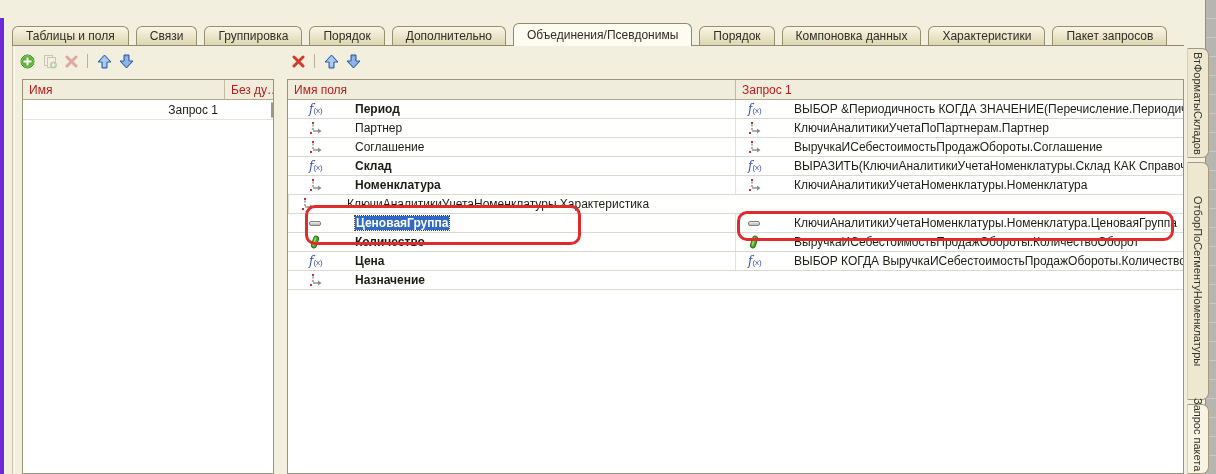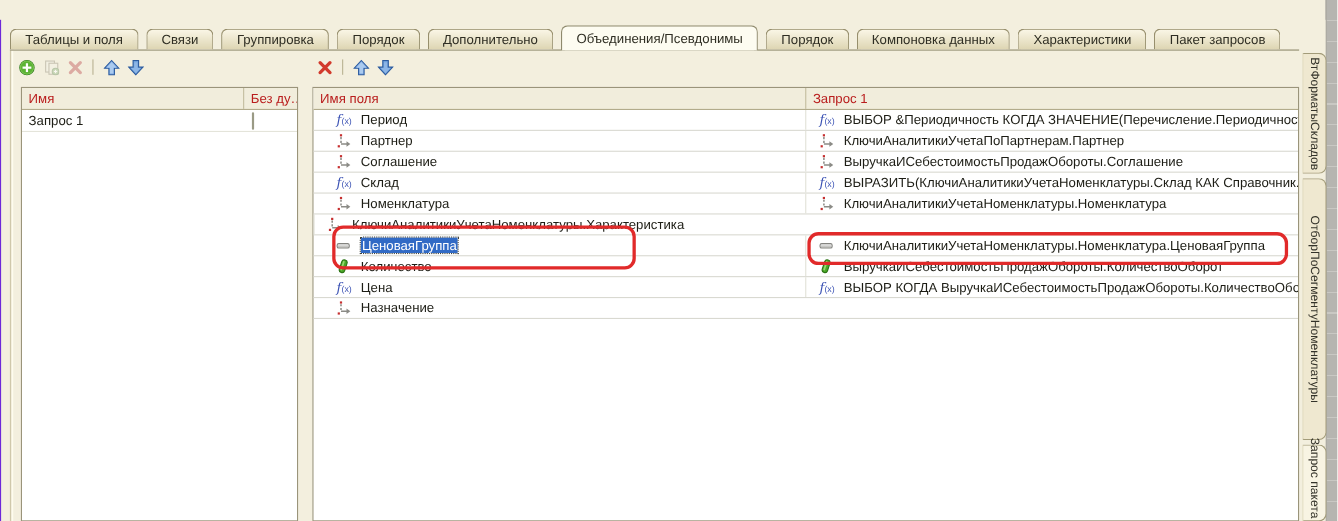--- a/index.html
+++ b/index.html
@@ -14,21 +14,21 @@
   .titlebar .t-icon { width:14px; height:13px; margin-right:5px; flex:0 0 auto; }
   .titlebar .t-text { font-weight:bold; font-size:12px; color:#191919; flex:1; }
   .win-btn { width:22px; height:16px; display:flex; align-items:center; justify-content:center;
     font-size:13px; font-weight:bold; color:#2e2e2e; cursor:default; }
 
   
   .backdrop { position:absolute; left:1205px; top:0; width:11px; height:474px;
     background:repeating-linear-gradient(180deg,#b6b5b0 0 18px,#c9c8c3 18px 19px); border-left:1px solid #8f8e8a; }
 
   .body { position:absolute; left:0; top:18px; width:1205px; height:456px;
-    background:#f3efde; border-left:1px solid #6d28d9; }
+    background:#f3efde; border-left:4px solid #6d28d9;text-align:right; }
   .left-groove { position:absolute; left:8px; top:28px; bottom:0; width:3px;
     border-left:1px solid #cfc8ab; border-right:1px solid #fffdf0; }
 
   
   .tabstrip { position:absolute; left:8px; top:5px; width:1172px; height:23px;
     display:flex; align-items:flex-end; gap:7px; border-bottom:1px solid #8f8a6d; z-index:3; }
   .tab { height:19px; padding:0 13px; display:flex; align-items:center;
     background:linear-gradient(#faf6e6,#ddd5b2); border:1px solid #978f6d; border-bottom:none;
     border-radius:6px 6px 0 0; color:#2f2e23; white-space:nowrap; cursor:default; }
   .tab.active { height:23px; background:#fdfcf1; position:relative; z-index:4; margin-bottom:-1px;
@@ -49,25 +49,25 @@
 
   .qtable { left:18px; top:61px; width:252px; height:395px; }
   .qtable .c1 { width:201px; } .qtable .c2 { flex:1; }
   .qrow { display:flex; height:20px; border-bottom:1px solid #e4e4da; align-items:center; }
   .qrow .c1 { padding:0 6px; }
   .checkbox { width:13px; height:13px; background:#fff; border:1px solid #9a9a85; border-radius:2px; margin-left:8px; }
 
   .ftable { left:283px; top:61px; width:897px; height:395px; }
   .ftable .c1 { width:447px; } .ftable .c2 { flex:1; }
   .frow { display:flex; height:19px; border-bottom:1px solid #d9d9d1; align-items:center; }
-  .fcell { display:flex; align-items:center; height:100%; overflow:hidden; white-space:nowrap; }
+  .fcell { display:flex; align-items:center; height:100%; overflow:hidden; white-space:nowrap;gap:24px; }
   .fcell.name { width:447px; padding-left:21px; }
   .fcell.value { flex:1; padding-left:12px; border-left:1px solid #e2e2d8; }
   .fcell .ictr { width:22px; flex:0 0 22px; display:flex; align-items:center; }
-  .fname.b { font-weight:normal; }
+  .fname.b { font-weight:bold; }
   .sel-text { background:#316ac5; color:#fff; outline:1px dotted #44443a; outline-offset:0px; padding:0 1px; }
 
   
   .ic-fx { font-family:"DejaVu Serif", serif; font-style:italic; color:#3b52b4; font-size:12px; line-height:1; white-space:nowrap; }
   .ic-fx .sub { font-size:8px; font-style:normal; font-family:"Liberation Sans",sans-serif; }
   .ic-eq { width:12px; height:5px; border:1px solid #83837f; border-radius:2px;
     background:linear-gradient(#efefef,#b5b5b1); display:inline-block; }
   svg { display:block; }
 
   

